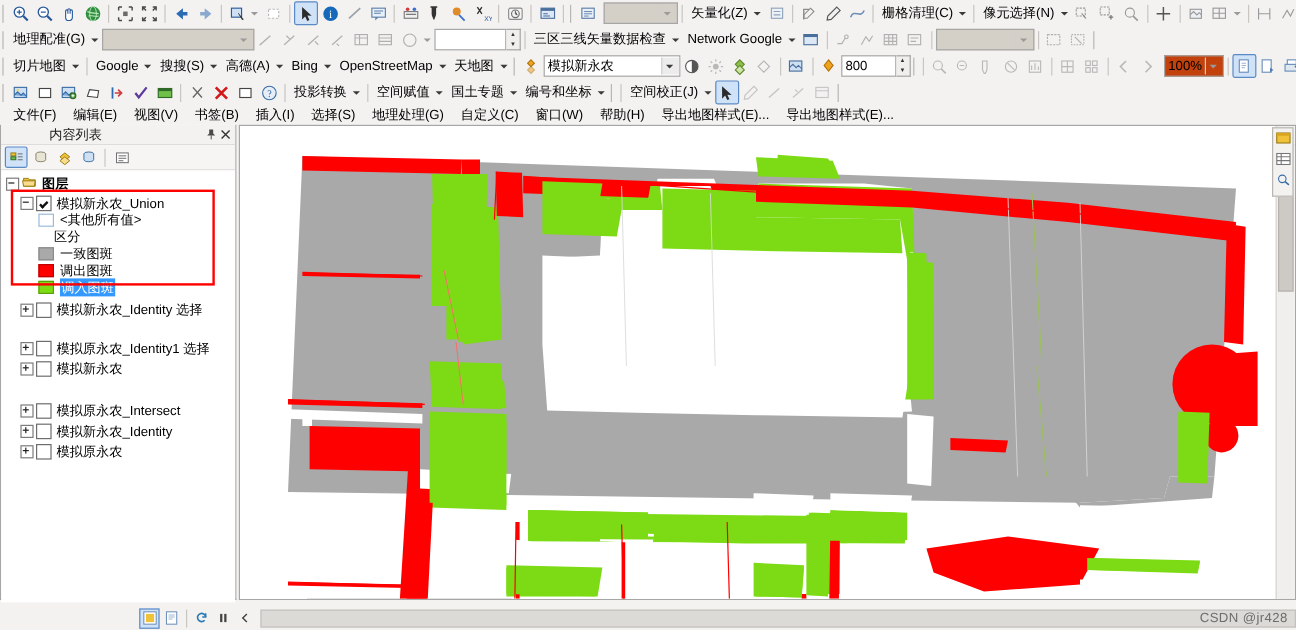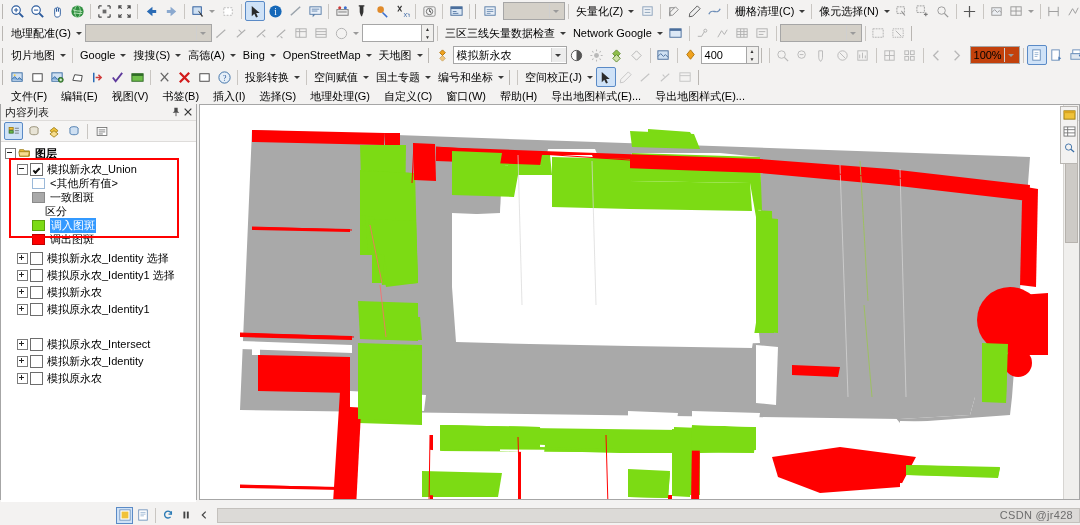--- a/index.html
+++ b/index.html
@@ -38,21 +38,21 @@
 
   
   .menubar{display:flex;align-items:center;height:16px;background:#f3f2f1;padding-left:4px;}
   .menuitem{padding:0 7px;height:16px;line-height:16px;white-space:nowrap;}
 
   
   .toc{position:absolute;left:0;top:104px;width:197px;height:396px;background:#fff;
        border:1px solid #a6a6a6;border-top:none;box-sizing:border-box;}
   .toc-head{height:16px;display:flex;align-items:center;background:#f3f2f1;padding:0 2px 0 4px;
        border-bottom:1px solid #dedcda;}
-  .toc-title{flex:1;font-size:11px;color:#1a1a1a;white-space:nowrap;}
+  .toc-title{flex:1;font-size:11px;color:#1a1a1a;white-space:nowrap;margin-left:36px;}
   .toc-hbtn{width:12px;height:12px;display:flex;align-items:center;justify-content:center;color:#333;font-size:10px;}
   .toc-tools{height:18px;display:flex;align-items:center;gap:1px;padding:1px 3px;background:#f6f5f4;
        border-bottom:1px solid #dedcda;}
   .toc-tools .tbtn{width:17px;height:16px;}
   .toc-body{position:relative;padding:4px 0 0 4px;background:#fff;height:356px;overflow:hidden;}
 
   .row{display:flex;align-items:center;height:14px;white-space:nowrap;}
   .exp{width:11px;height:11px;flex:none;margin-right:2px;display:flex;align-items:center;justify-content:center;}
   .expbox{width:9px;height:9px;border:1px solid #7c7c7c;background:#fff;position:relative;}
   .expbox::before{content:"";position:absolute;left:1px;top:3px;width:5px;height:1px;background:#222;}
@@ -510,21 +510,21 @@
           <path d="M2 9l3-3 3 3 2-2 3 3" fill="none" stroke="#4a6e9c"></path>
         </svg>
     </div>
     <div class="tb-sep"></div>
     <div class="tbtn">
       <svg width="15" height="15" viewBox="0 0 16 16">
           <path d="M8 2l4 5-4 5-4-5z" fill="#f0a21e" stroke="#b0740c"></path>
         </svg>
     </div>
     <div class="ddbox" style="width:44px;background:#fff;">
-      <div class="txt">400</div>
+      <div class="txt">800</div>
     </div>
     <div class="spin">
         <div>▲</div>
         <div>▼</div>
       </div>
     <div class="grip"></div>
 
     <div class="tb-sep"></div>
     <div class="tbtn">
       <svg width="15" height="15" viewBox="0 0 16 16">
@@ -806,68 +806,61 @@
           </div>
         <div class="cb on"></div>
         <span class="lyrtxt">模拟新永农_Union</span>
       </div>
 
       <div class="row indent2">
         <div class="swatch" style="background:#ffffff;border-color:#9bb9d9;"></div>
         <span class="lyrtxt">&lt;其他所有值&gt;</span>
       </div>
 
+      <div class="row indent3">
+        <span class="lyrtxt">区分</span>
+      </div>
+
       <div class="row indent2">
         <div class="swatch" style="background:#a9a9a9;"></div>
         <span class="lyrtxt">一致图斑</span>
       </div>
 
-      <div class="row indent3">
-        <span class="lyrtxt">区分</span>
+      <div class="row indent2">
+        <div class="swatch" style="background:#ff0000;border-color:#c00000;"></div>
+        <span class="lyrtxt">调出图斑</span>
       </div>
 
       <div class="row indent2">
         <div class="swatch" style="background:#7cdb14;border-color:#5aa00c;"></div>
         <span class="lyrtxt hl">调入图斑</span>
-      </div>
-
-      <div class="row indent2">
-        <div class="swatch" style="background:#ff0000;border-color:#c00000;"></div>
-        <span class="lyrtxt">调出图斑</span>
       </div>
 
       <div class="redbox"></div>
 
       <div class="row indent1" style="margin-top:5px;">
         <div class="exp">
             <div class="expbox plus"></div>
           </div>
         <div class="cb"></div>
         <span class="lyrtxt">模拟新永农_Identity 选择</span>
       </div>
-      <div class="row indent1" style="margin-top:3px;">
+      <div class="row indent1" style="margin-top:18px;">
         <div class="exp">
             <div class="expbox plus"></div>
           </div>
         <div class="cb"></div>
         <span class="lyrtxt">模拟原永农_Identity1 选择</span>
       </div>
       <div class="row indent1" style="margin-top:3px;">
         <div class="exp">
             <div class="expbox plus"></div>
           </div>
         <div class="cb"></div>
         <span class="lyrtxt">模拟新永农</span>
-      </div>
-      <div class="row indent1" style="margin-top:3px;">
-        <div class="exp">
-            <div class="expbox plus"></div>
-          </div>
-        <div class="cb"></div>
-        <span class="lyrtxt">模拟原永农_Identity1</span>
       </div>
       <div class="row indent1" style="margin-top:21px;">
         <div class="exp">
             <div class="expbox plus"></div>
           </div>
         <div class="cb"></div>
         <span class="lyrtxt">模拟原永农_Intersect</span>
       </div>
       <div class="row indent1" style="margin-top:3px;">
         <div class="exp">

